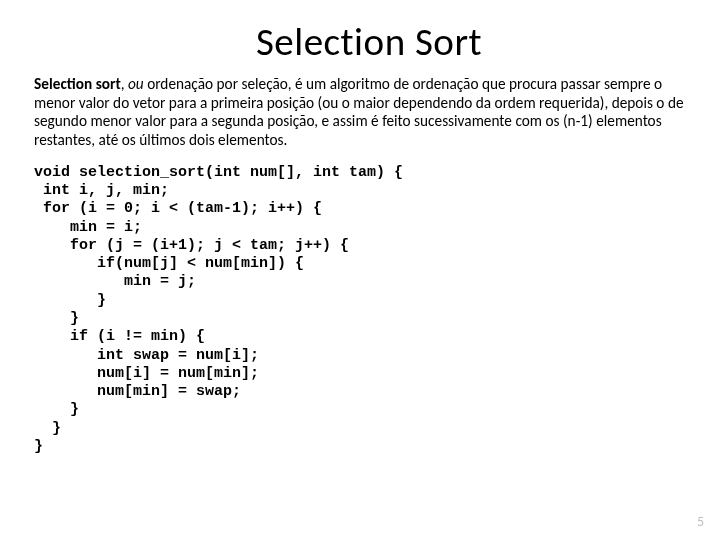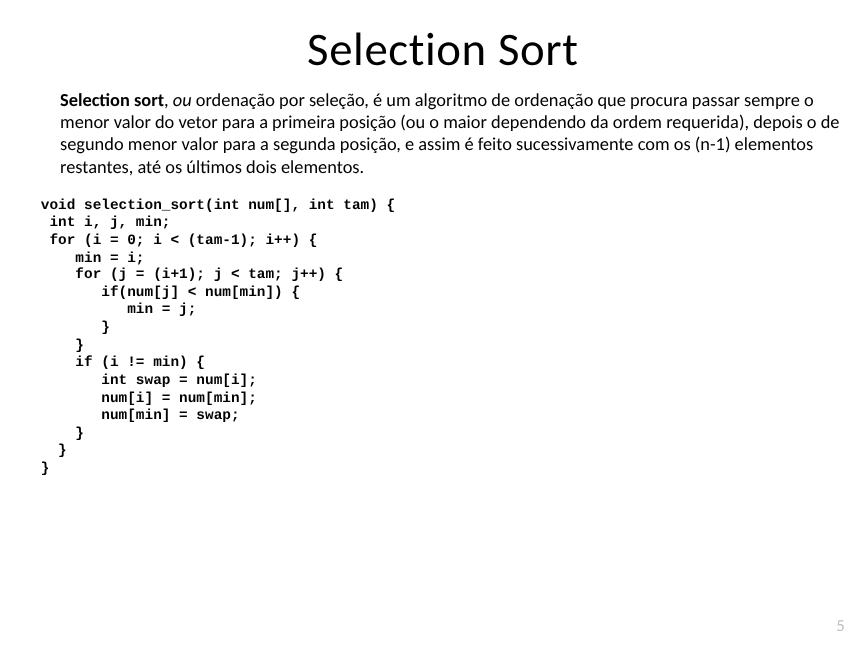--- a/index.html
+++ b/index.html
@@ -22,28 +22,28 @@
   .title {
     text-align: center;
     font-size: 39px;
     font-weight: 400;
     margin: 0 0 10px 0;
     letter-spacing: 0.5px;
   }
   .desc {
     font-size: 15.3px;
     line-height: 1.22;
-    margin: 0 0 14px 16px;
+    margin: 0 0 14px 0;
   }
   .desc .bold { font-weight: 700; }
   .desc .ital { font-style: italic; }
   .code {
     font-family: "Courier New", monospace;
     font-weight: 700;
-    font-size: 12px;
+    font-size: 15px;
     line-height: 1.22;
     white-space: pre;
   }
   .pagenum {
     position: absolute;
     right: 16px;
     bottom: 10px;
     font-size: 14px;
     color: #bfbfbf;
   }

